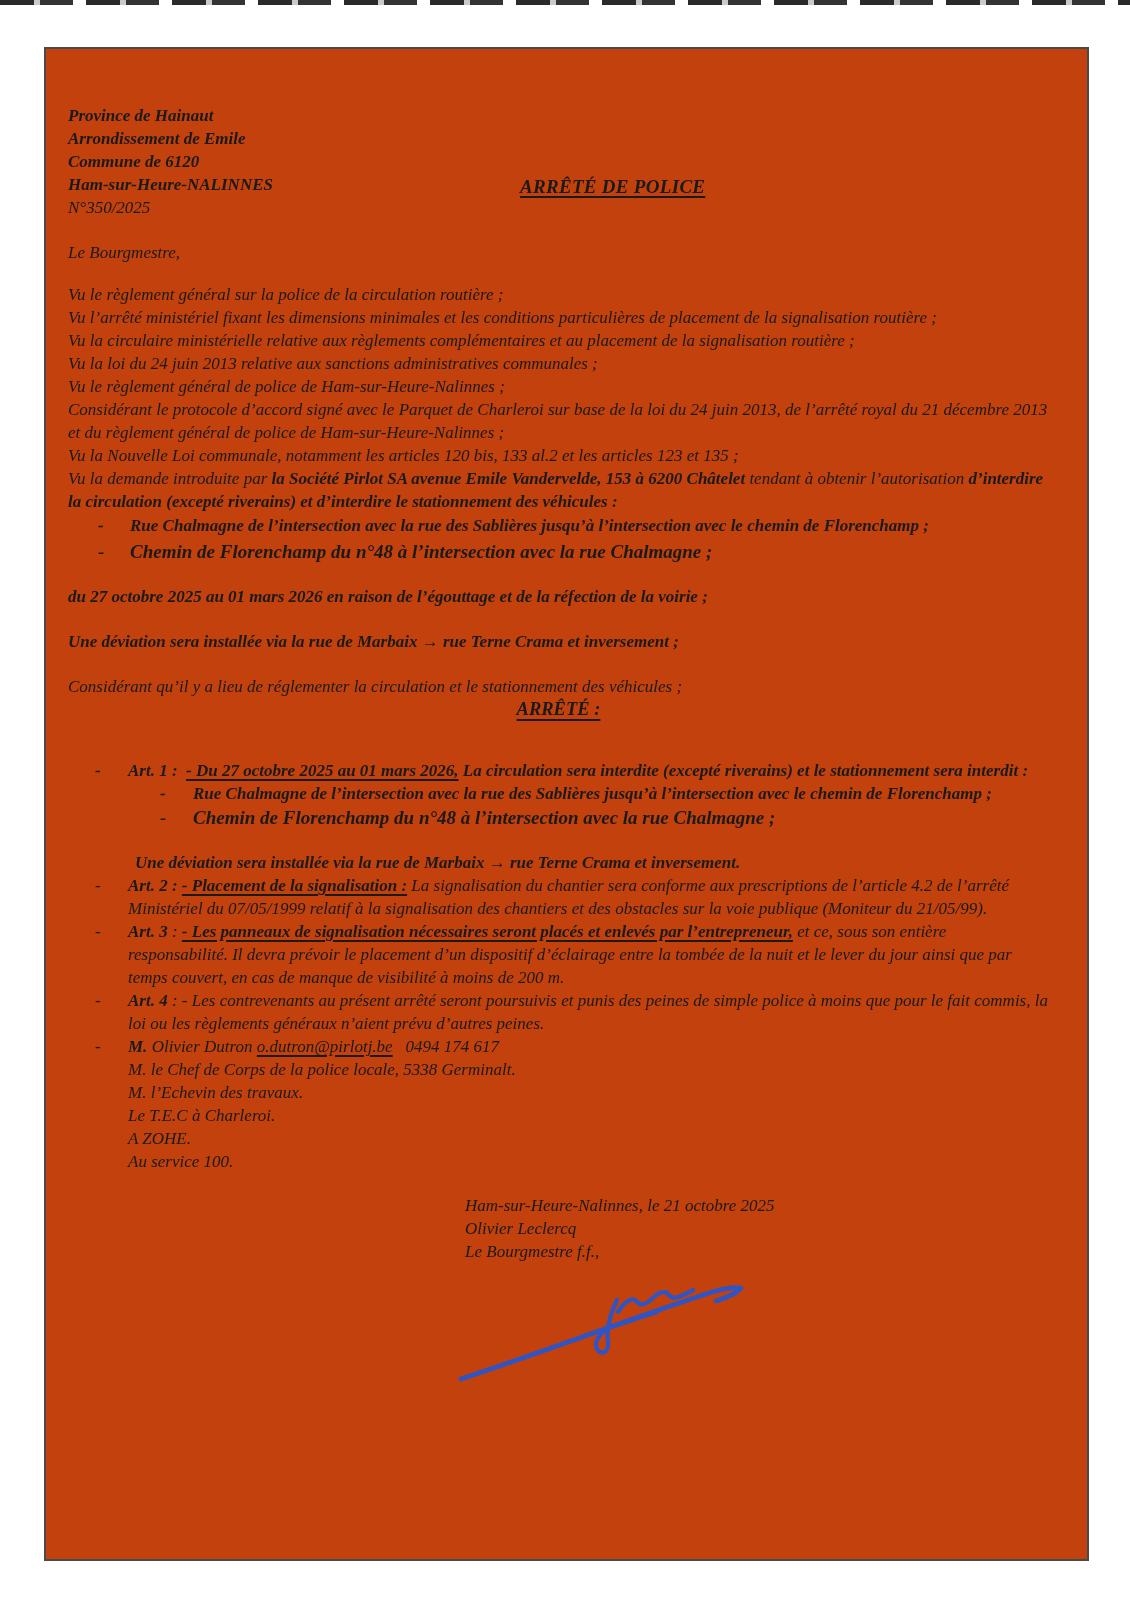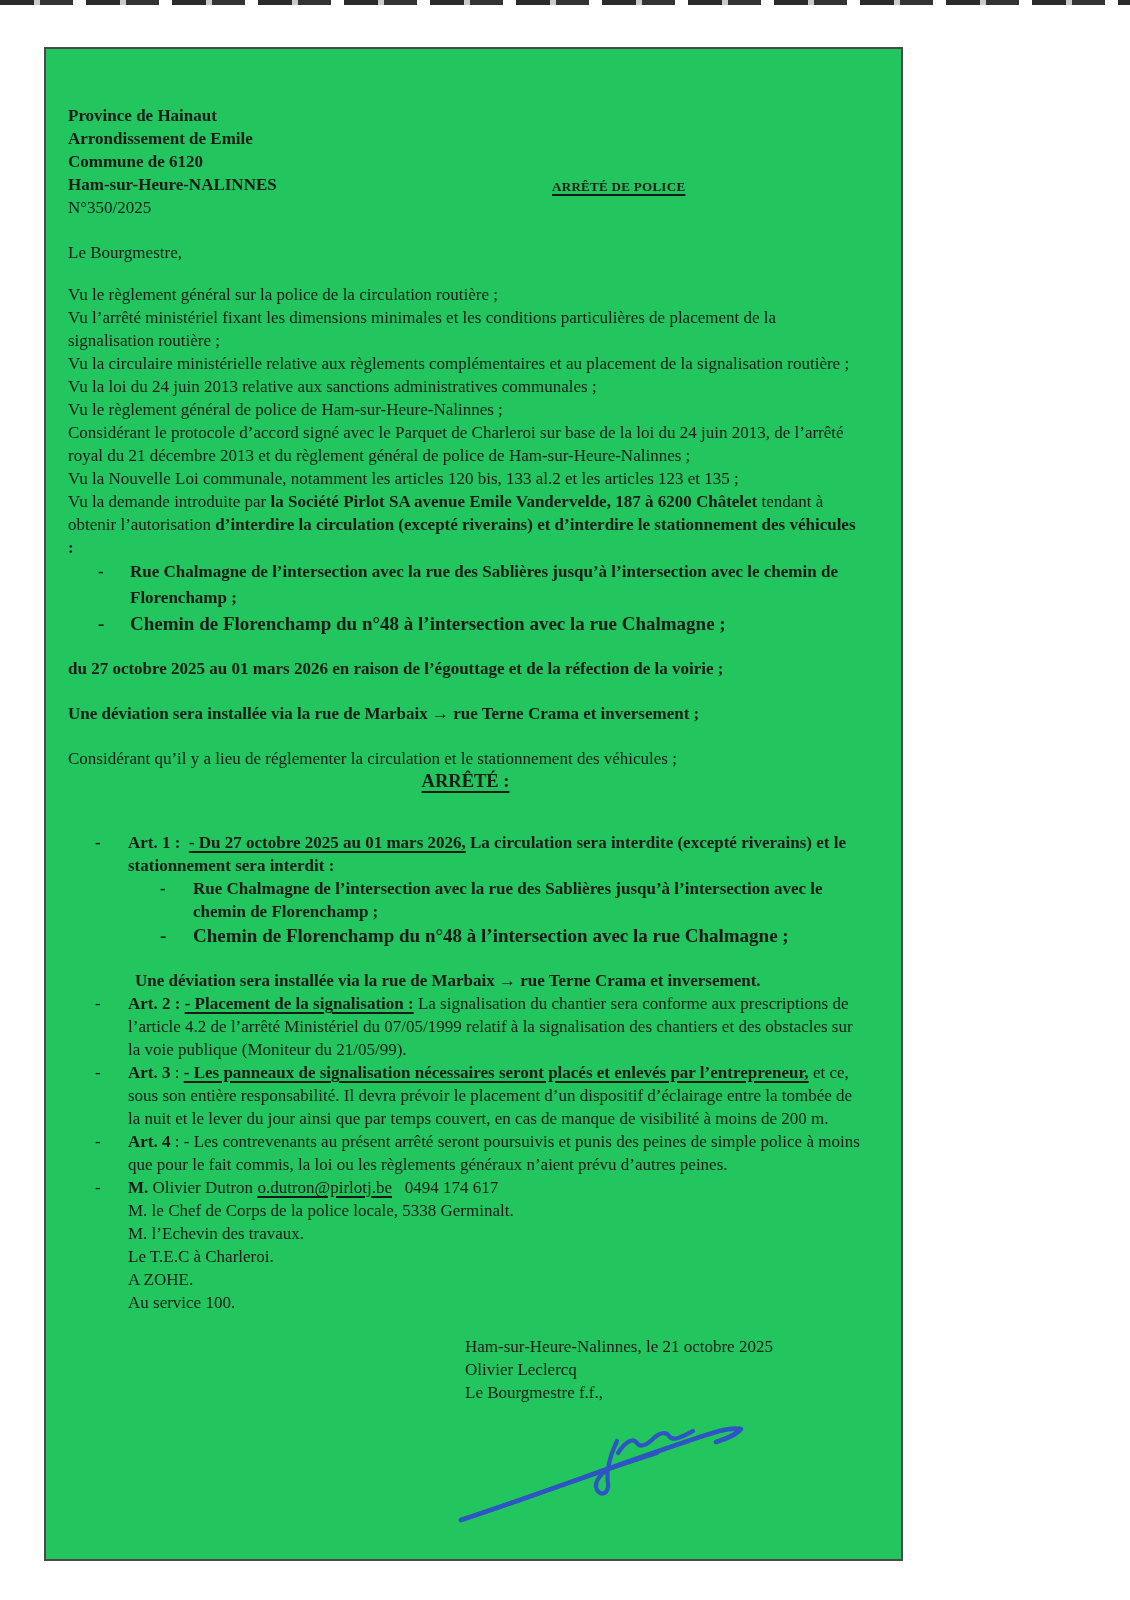--- a/index.html
+++ b/index.html
@@ -11,37 +11,38 @@
   }
   
   .scan-strip{
     position:absolute;top:0;left:0;width:100%;height:5px;
     background:repeating-linear-gradient(90deg,
       #181818 0 34px, rgba(24,24,24,.25) 34px 40px,
       #222 40px 73px, transparent 73px 86px);
     opacity:.92;
   }
   .frame{
-    position:absolute;left:44px;top:47px;width:859px;height:1514px;
-    border:2px solid #4a4a4a;box-sizing:border-box;background:#22c55e;
+    position:absolute;left:44px;top:47px;width:1045px;height:1514px;
+    border:2px solid #4a4a4a;box-sizing:border-box;background:#c2410c;
     overflow:hidden;
+    font-style:italic;
   }
   .doc{
     padding:55px 38px 0 22px;
     font-size:17px;line-height:23px;
   }
   p{margin:0;}
   .b{font-weight:bold;}
   .u{text-decoration:underline;text-decoration-thickness:2px;text-underline-offset:3px;}
   .rich{white-space:pre-wrap;}
   .hdr{position:relative;}
   .hdr p{white-space:pre-wrap;}
   .doc-title{
-    position:absolute;left:484px;top:71px;
-    font-weight:bold;font-size:13px;letter-spacing:.3px;
+    position:absolute;left:452px;top:71px;
+    font-weight:bold;font-size:19px;letter-spacing:.3px;
   }
   .salutation{margin-top:22px;}
   .recitals{margin-top:19px;}
   .li{display:flex;}
   .li .m{flex:none;width:33px;padding-left:27px;box-sizing:content-box;}
   .li .bd{flex:1;}
   .top-bullets .li .m{width:32px;padding-left:30px;}
   .lg{font-size:19px;line-height:26px;}
   .b1line{line-height:26px;}
   .period-line{margin-top:20px;font-weight:bold;}
@@ -83,21 +84,21 @@
     <p class="salutation">Le Bourgmestre,</p>
 
     <div class="recitals">
       <p>Vu le règlement général sur la police de la circulation routière ;</p>
       <p>Vu l’arrêté ministériel fixant les dimensions minimales et les conditions particulières de placement de la signalisation routière ;</p>
       <p>Vu la circulaire ministérielle relative aux règlements complémentaires et au placement de la signalisation routière ;</p>
       <p>Vu la loi du 24 juin 2013 relative aux sanctions administratives communales ;</p>
       <p>Vu le règlement général de police de Ham-sur-Heure-Nalinnes ;</p>
       <p>Considérant le protocole d’accord signé avec le Parquet de Charleroi sur base de la loi du 24 juin 2013, de l’arrêté royal du 21 décembre 2013 et du règlement général de police de Ham-sur-Heure-Nalinnes ;</p>
       <p>Vu la Nouvelle Loi communale, notamment les articles 120 bis, 133 al.2 et les articles 123 et 135 ;</p>
-      <p class="rich"><span>Vu la demande introduite par </span><span class="b">la Société Pirlot SA avenue Emile Vandervelde, 187 à 6200 Châtelet</span><span> tendant à obtenir l’autorisation </span><span class="b">d’interdire la circulation (excepté riverains) et d’interdire le stationnement des véhicules :</span></p>
+      <p class="rich"><span>Vu la demande introduite par </span><span class="b">la Société Pirlot SA avenue Emile Vandervelde, 153 à 6200 Châtelet</span><span> tendant à obtenir l’autorisation </span><span class="b">d’interdire la circulation (excepté riverains) et d’interdire le stationnement des véhicules :</span></p>
     </div>
 
     <div class="top-bullets">
       <div class="li b b1line">
         <span class="m">-</span>
         <span class="bd">Rue Chalmagne de l’intersection avec la rue des Sablières jusqu’à l’intersection avec le chemin de Florenchamp ;</span>
       </div>
       <div class="li b lg">
         <span class="m">-</span>
         <span class="bd">Chemin de Florenchamp du n°48 à l’intersection avec la rue Chalmagne ;</span>

